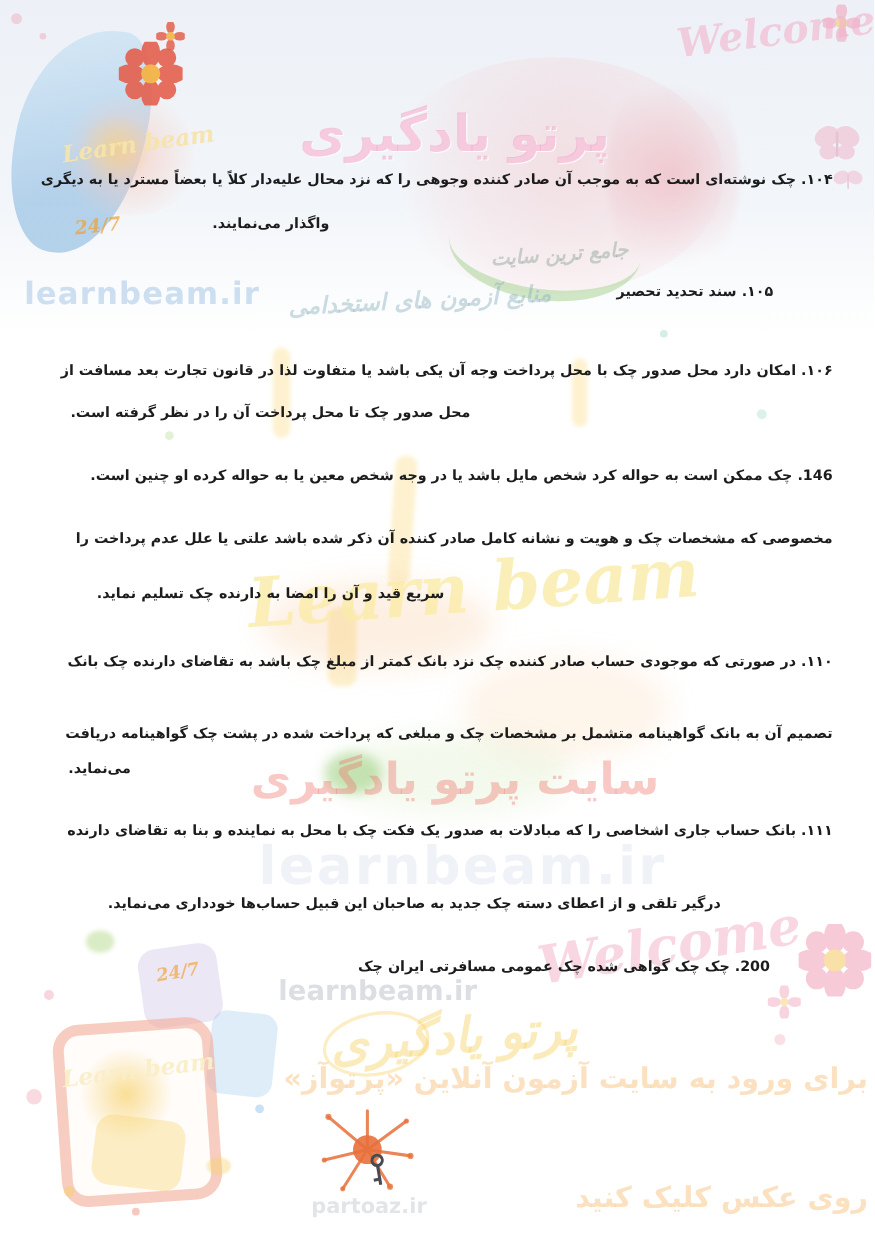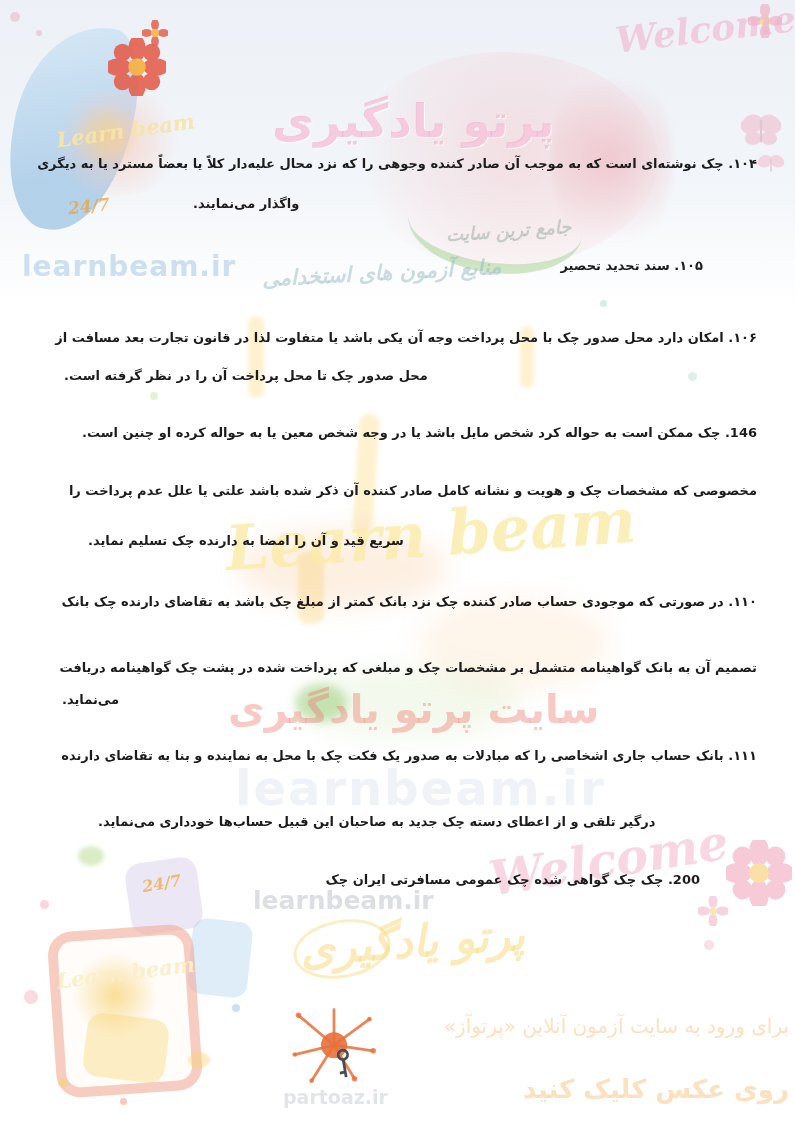--- a/index.html
+++ b/index.html
@@ -200,21 +200,21 @@
     <div class="wm script" style="left:262px;top:260px;font-size:21px;direction:rtl;color:rgba(140,178,190,.45);transform:rotate(-3deg)">منابع آزمون های استخدامی</div>
     <div class="wm script" style="left:225px;top:498px;font-size:62px;color:rgba(250,235,168,.8);transform:rotate(-4deg)">Learn beam</div>
     <div class="wm" style="left:228px;top:686px;font-size:40px;font-weight:bold;direction:rtl;color:rgba(238,120,110,.4)">سایت پرتو یادگیری</div>
     <div class="wm" style="left:235px;top:760px;font-size:48px;font-weight:bold;letter-spacing:2px;color:rgba(180,200,222,.22)">learnbeam.ir</div>
     <div class="wm script" style="left:488px;top:832px;font-size:48px;color:rgba(242,175,200,.5);transform:rotate(-9deg)">Welcome</div>
     <div class="wm" style="left:253px;top:886px;font-size:25px;font-weight:bold;color:rgba(165,175,185,.4)">learnbeam.ir</div>
     <div class="ell-swirl"></div>
     <div class="wm script" style="left:300px;top:916px;font-size:44px;direction:rtl;color:rgba(247,216,120,.5);transform:rotate(-4deg)">پرتو یادگیری</div>
     <div class="wm script" style="left:142px;top:874px;font-size:16px;color:rgba(240,160,48,.65);transform:rotate(-10deg)">24/7</div>
     <div class="wm script" style="left:56px;top:960px;font-size:21px;color:rgba(250,238,200,.95);transform:rotate(-7deg)">Learn beam</div>
-    <div class="wm" style="right:6px;top:1014px;font-size:20px;font-weight:normal;direction:rtl;color:rgba(247,196,130,.5);text-shadow:0 0 2px #fff">برای ورود به سایت آزمون آنلاین «پرتوآز»</div>
+    <div class="wm" style="right:6px;top:966px;font-size:26px;font-weight:bold;direction:rtl;color:rgba(247,196,130,.5);text-shadow:0 0 2px #fff">برای ورود به سایت آزمون آنلاین «پرتوآز»</div>
     <div class="wm" style="right:6px;top:1074px;font-size:26px;font-weight:bold;direction:rtl;color:rgba(247,196,130,.5);text-shadow:0 0 2px #fff">روی عکس کلیک کنید</div>
     <div class="wm" style="left:283px;top:1086px;font-size:19px;font-weight:bold;color:rgba(170,180,190,.35)">partoaz.ir</div>
   </div>
 
   <div class="content">
 
     <div class="tl" style="right:38px;top:156px">۱۰۴. چک نوشته‌ای است که به موجب آن صادر کننده وجوهی را که نزد محال علیه‌دار کلاً یا بعضاً مسترد یا به دیگری</div>
     <div class="tl" style="left:193px;top:196px">واگذار می‌نمایند.</div>
 
     <div class="tl" style="right:92px;top:258px">۱۰۵. سند تحدید تحصیر</div>

